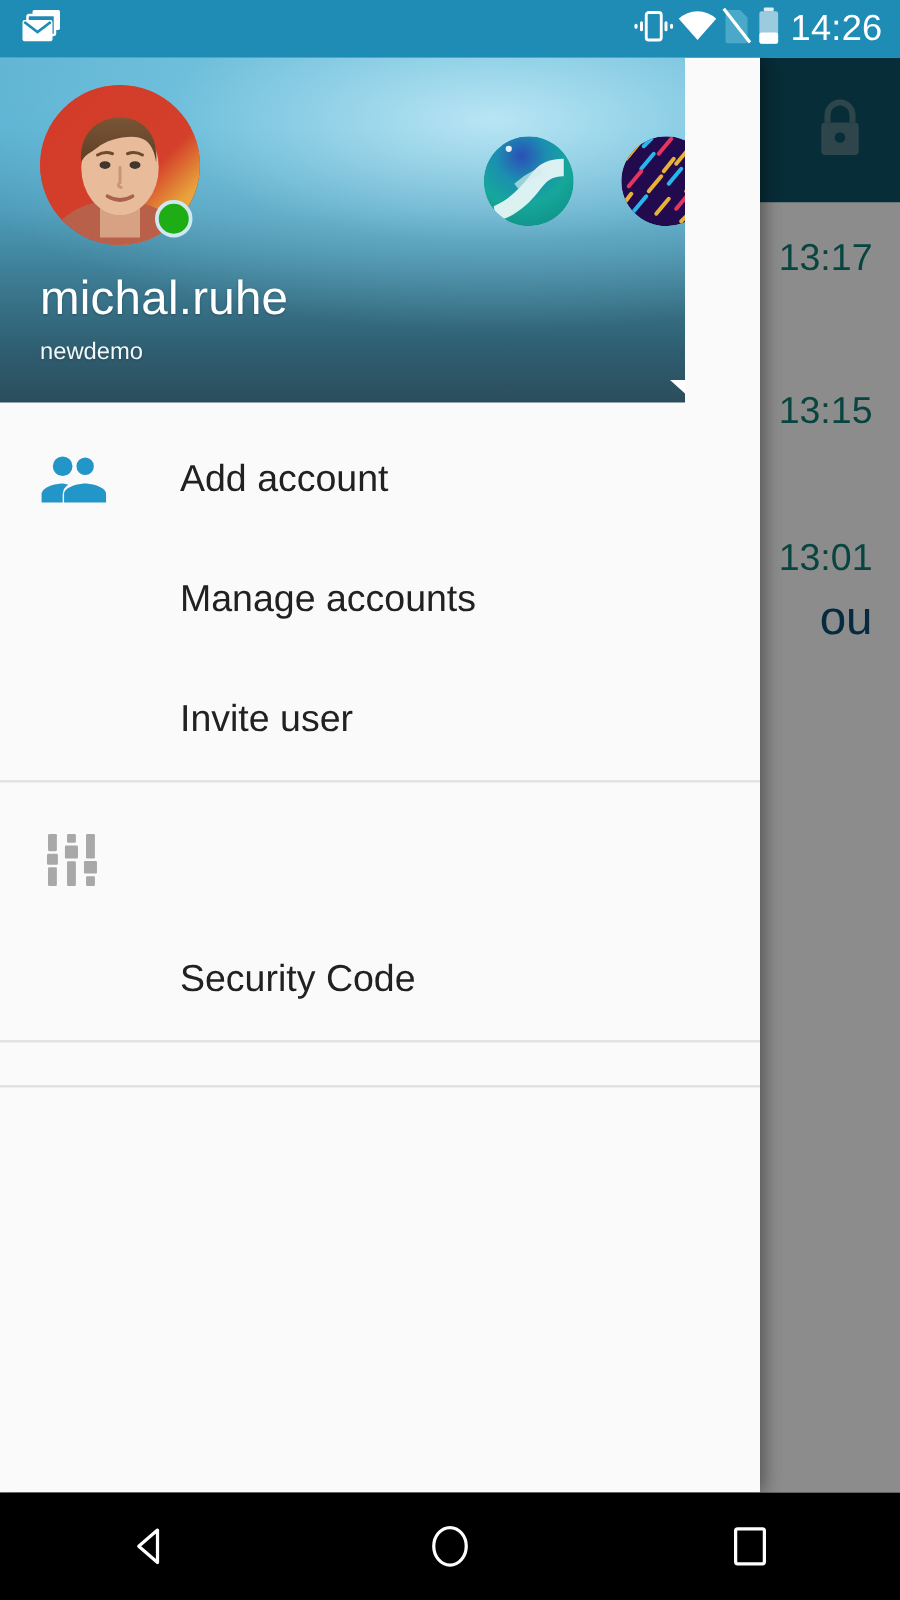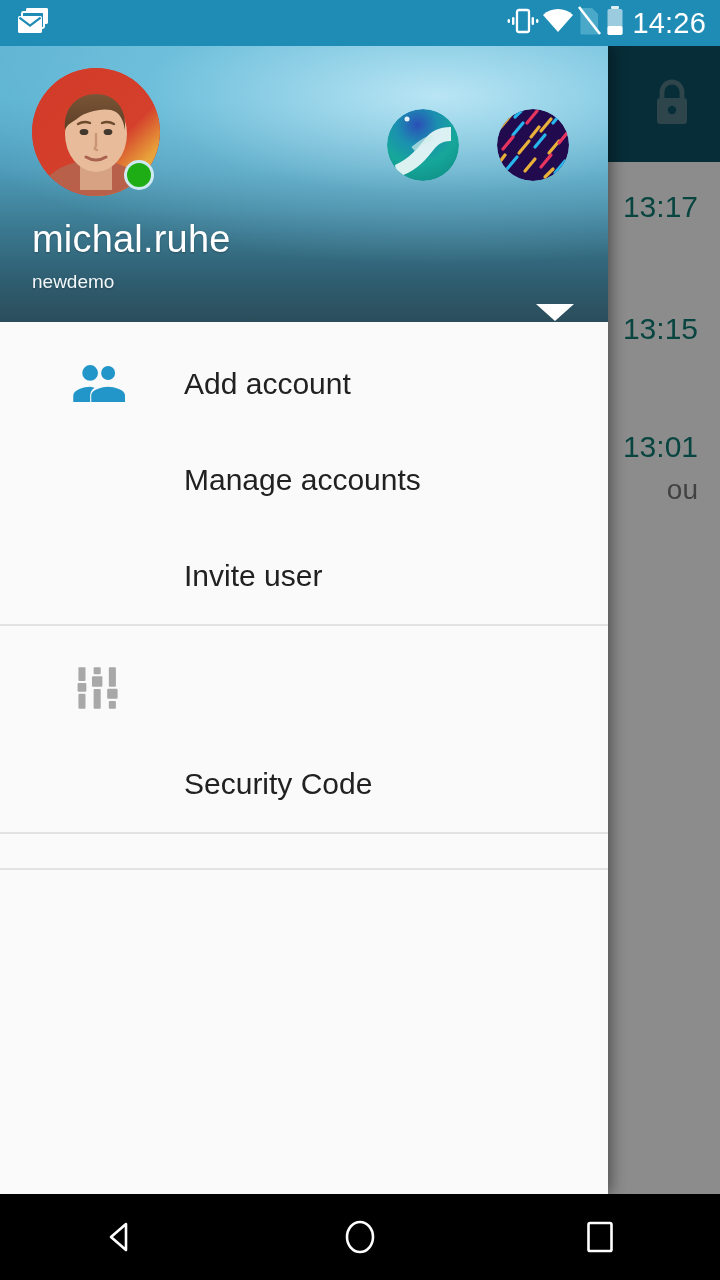--- a/index.html
+++ b/index.html
@@ -79,22 +79,22 @@
     position: absolute;
     right: 22px;
     color: #0f766e;
     font-size: 30px;
     text-align: center;
     white-space: nowrap;
   }
   .bg-snippet {
     position: absolute;
     right: 22px;
-    color: #737373;
-    font-size: 28px;
+    color: #0c4a6e;
+    font-size: 38px;
     white-space: nowrap;
   }
   #bg-settings-row {
     position: absolute;
     left: 560px; top: 1030px;
     width: 200px;
   }
   #bg-settings-label {
     position: absolute;
     left: 48px; top: 74px;
@@ -120,21 +120,21 @@
     height: 1148px;
     background: #fafafa;
     z-index: 20;
     overflow: hidden;
     box-shadow: 3px 0 14px rgba(0,0,0,0.45);
   }
 
   
   #drawer-header {
     position: relative;
-    width: 608px;
+    width: 548px;
     height: 276px;
     background:
       radial-gradient(115% 85% at 72% 18%, rgba(190,232,246,0.95) 0%, rgba(140,212,236,0.35) 42%, rgba(0,0,0,0) 72%),
       linear-gradient(180deg,
         #5fb4d2 0%,
         #5bb2d1 20%,
         #4e9cba 44%,
         #3b7990 66%,
         #2f5f72 84%,
         #2b4d5b 100%);
@@ -193,21 +193,21 @@
     position: absolute;
     left: 536px; top: 258px;
     width: 0; height: 0;
     border-left: 19px solid transparent;
     border-right: 19px solid transparent;
     border-top: 17px solid #ffffff;
     cursor: pointer;
   }
 
   
-  .menu-group { position: relative; margin-left: 40px; }
+  .menu-group { position: relative; }
   .divider {
     height: 2px;
     background: #e2e2e2;
     width: 608px;
   }
   .menu-item {
     position: relative;
     height: 96px;
     display: flex;
     align-items: center;

